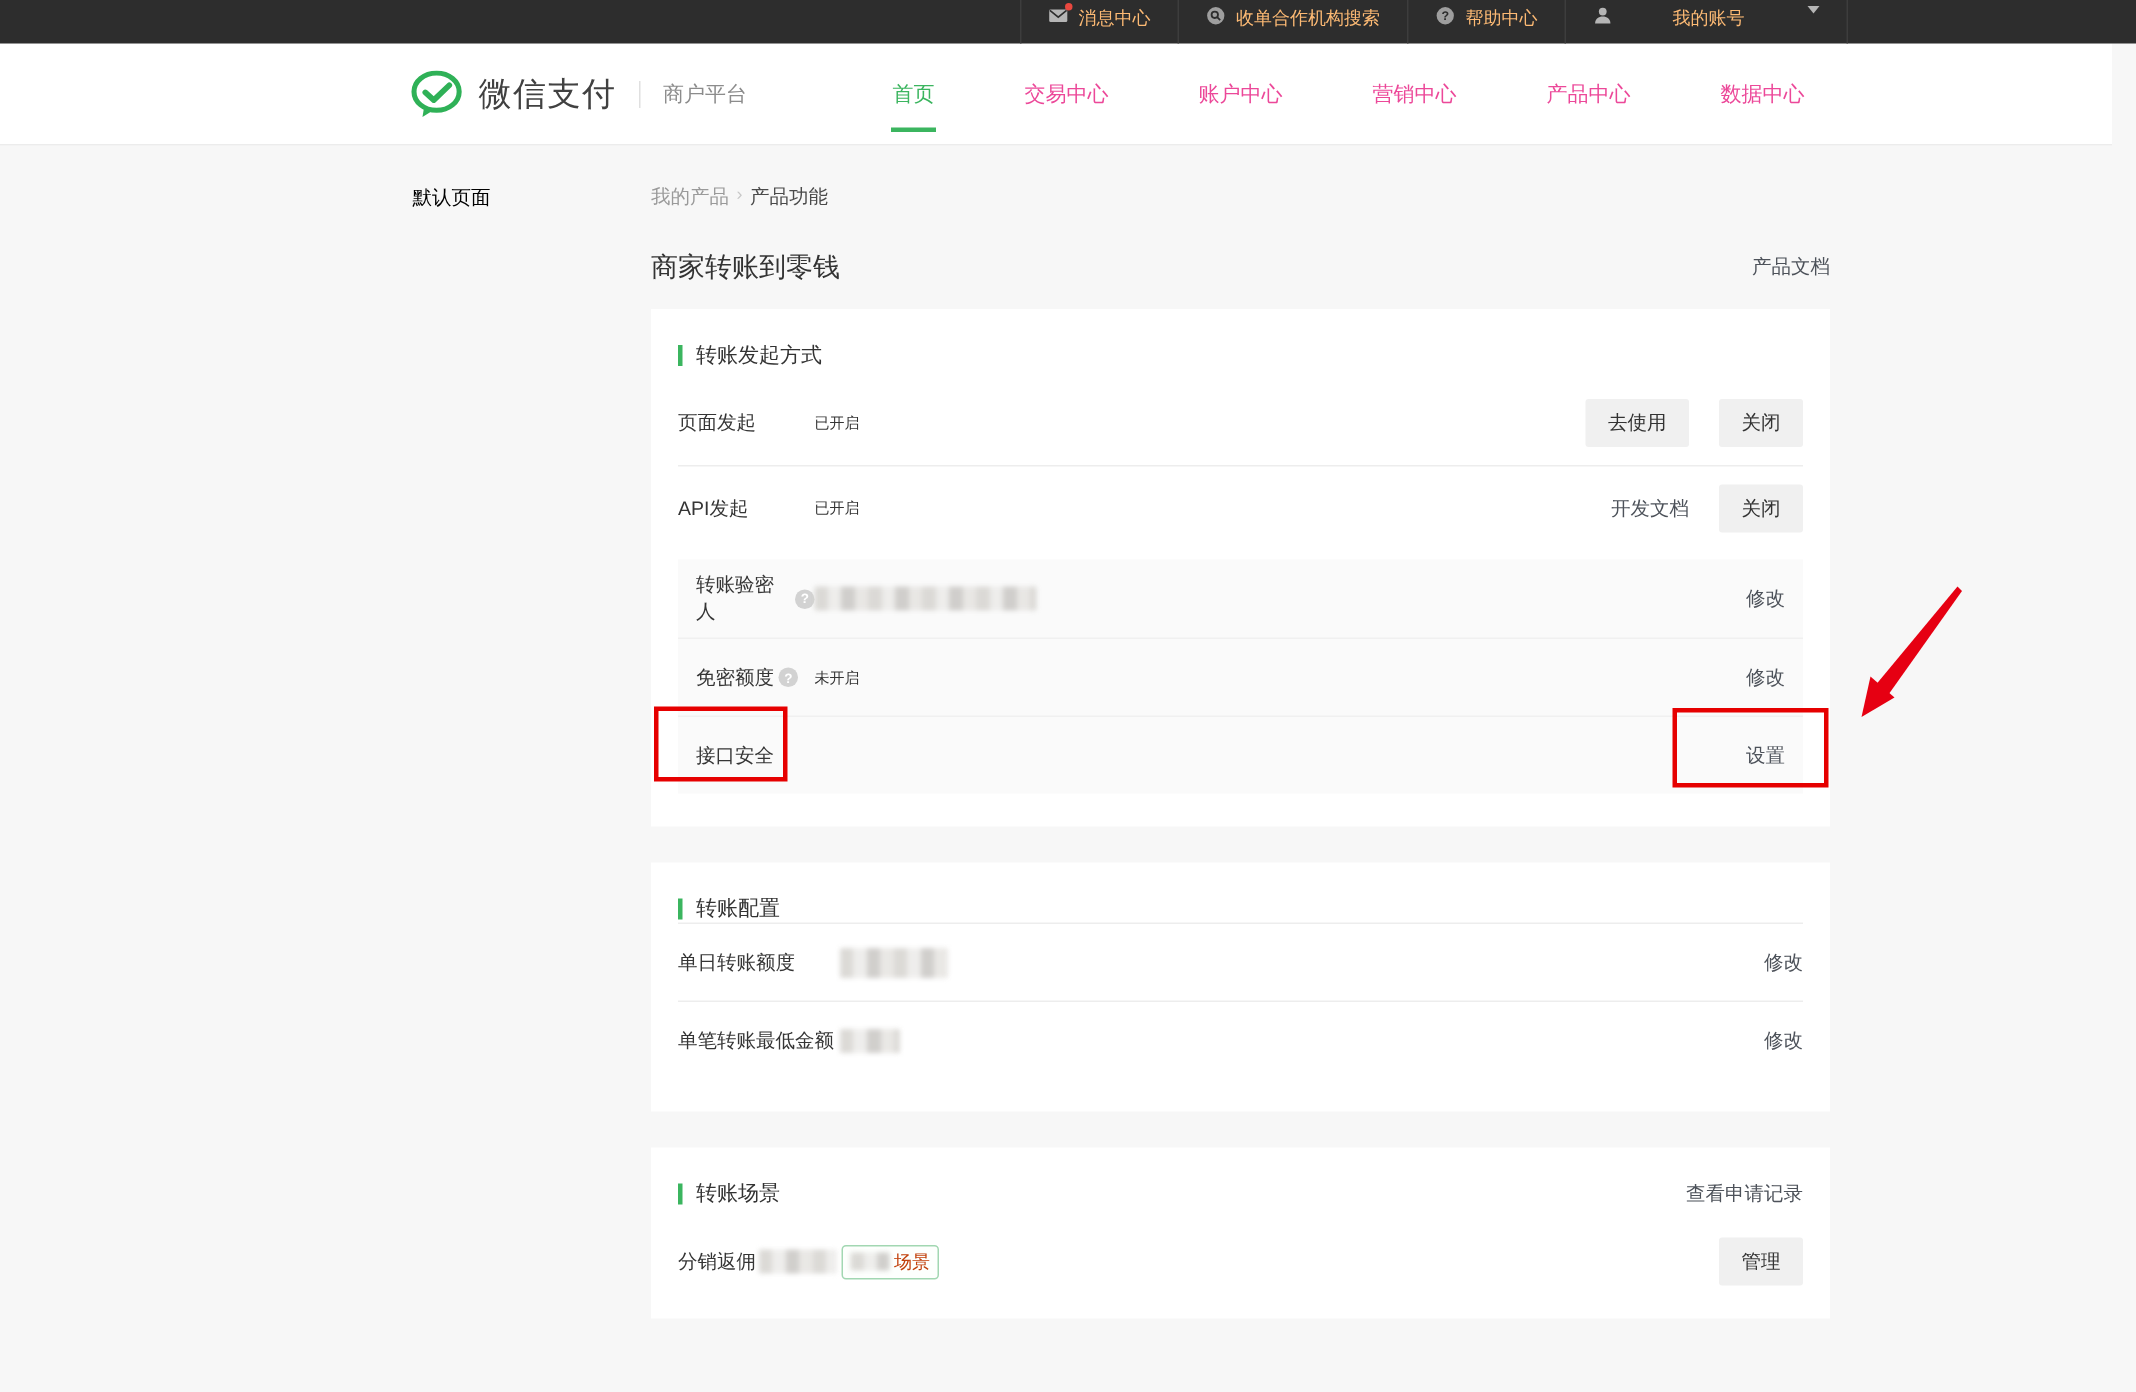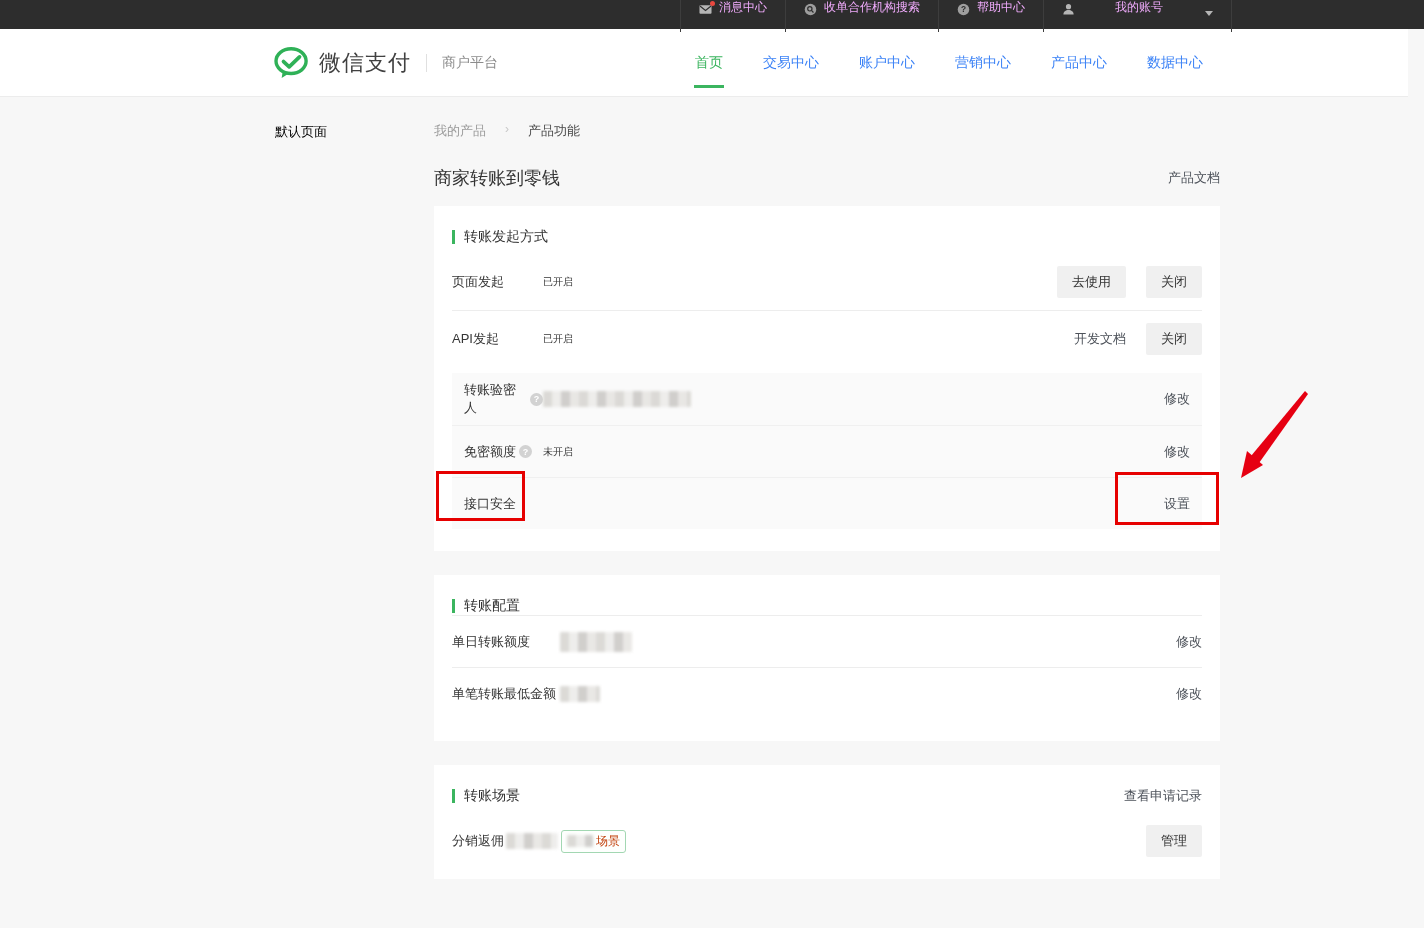--- a/index.html
+++ b/index.html
@@ -3,47 +3,47 @@
 <meta charset="utf-8">
 <style>
   * { margin:0; padding:0; box-sizing:border-box; }
   html,body { background:#f7f7f7; }
   body { font-family:"Liberation Sans","DejaVu Sans",sans-serif; }
   .screen { position:relative; width:1424px; height:928px; overflow:hidden; background:#f7f7f7; }
 
   
   .topbar { position:absolute; top:0; left:0; right:0; height:29px; background:#2d2d2d;
             display:flex; justify-content:flex-end; padding-right:192px; z-index:5; }
-  .topbar-item { display:flex; align-items:flex-end; gap:7px; padding:16px 18px;
-                 border-left:1px solid #3d3d3d; color:#f0abfc; font-size:12px; cursor:pointer; }
+  .topbar-item { display:flex; align-items:flex-start; gap:7px; padding:4px 18px;
+                 border-left:1px solid #3d3d3d; color:#fdba74; font-size:12px; cursor:pointer; }
   .topbar-item:last-child { border-right:1px solid #3d3d3d;gap:40px; }
   .ticon { position:relative; display:inline-flex; width:13px; height:13px; }
   .ticon svg { width:13px; height:13px; }
   .red-dot { position:absolute; top:-2px; right:-3px; width:5px; height:5px; border-radius:50%; background:#e9483f; }
   .caret-down { width:0; height:0; border-left:4px solid transparent; border-right:4px solid transparent;
                 border-top:5px solid #b5b5b5; margin-left:2px; }
 
   
   .header { position:absolute; top:29px; left:0; right:16px; height:68px; background:#fff;
             border-bottom:1px solid #ececec; display:flex; align-items:center; z-index:4; }
   .brand { display:flex; align-items:center; margin-left:273px; cursor:pointer; }
   .brand-logo { width:38px; height:32px; }
   .brand-name { font-size:22px; color:#414141; margin-left:8px; letter-spacing:1px; }
   .brand-sep { width:1px; height:18px; background:#e0e0e0; margin:0 15px; }
   .platform-name { font-size:14px; color:#8c8c8c; }
-  .nav { margin-left:auto; margin-right:203px; display:flex; gap:36px; }
-  .nav-item { position:relative; font-size:14px; color:#3b82f6; padding:6px 2px; cursor:pointer; white-space:nowrap; }
+  .nav { margin-left:auto; margin-right:203px; display:flex; gap:56px; }
+  .nav-item { position:relative; font-size:14px; color:#ec4899; padding:6px 2px; cursor:pointer; white-space:nowrap; }
   .nav-item.active { color:#3bb55f; }
   .nav-item.active::after { content:""; position:absolute; left:1px; right:1px; bottom:-10px; height:3px; background:#3bb55f; }
 
   
   .side-label { position:absolute; left:275px; top:123px; font-size:13px; color:#000000; cursor:pointer; z-index:2; }
   .main { position:absolute; left:434px; top:122px; width:786px; z-index:1; }
 
-  .breadcrumb { display:flex; align-items:flex-start; gap:19px; font-size:13px; }
+  .breadcrumb { display:flex; align-items:flex-start; gap:5px; font-size:13px; }
   .bc-link { color:#9a9a9a; cursor:pointer; }
   .bc-sep { color:#c8c8c8; font-size:12px; }
   .bc-current { color:#4a4a4a; }
 
   .title-row { margin-top:26px; display:flex; justify-content:space-between; align-items:center; }
   .page-title { font-size:18px; color:#333; font-weight:normal; }
   .text-link { font-size:13px; color:#4d525a; cursor:pointer; }
 
   .card { background:#fff; margin-top:16px; padding:22px 18px; }
   .card + .card { margin-top:24px; }

